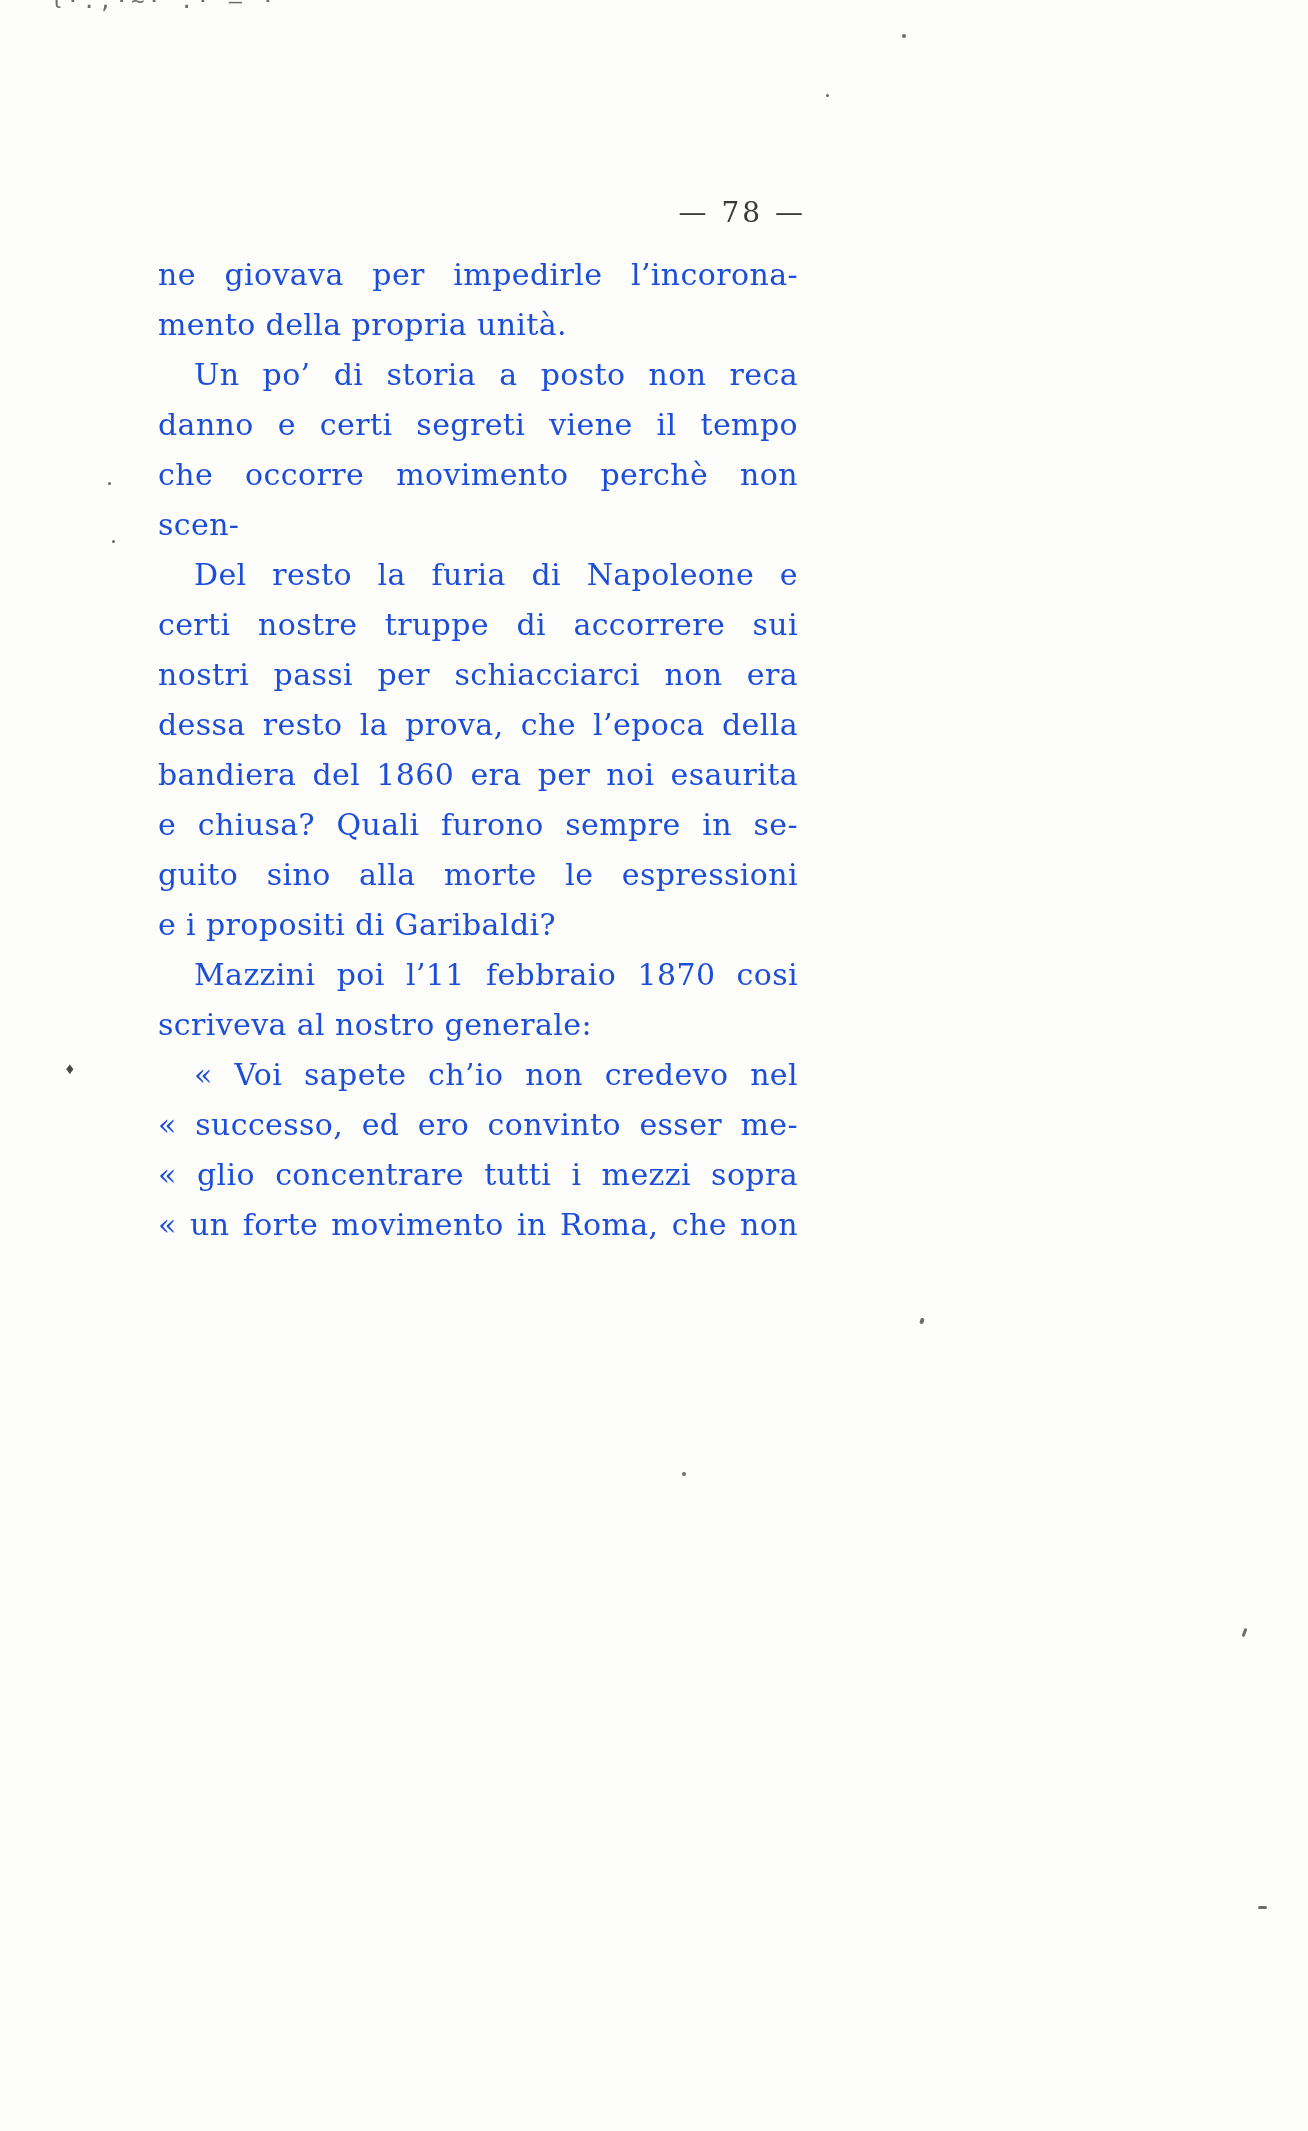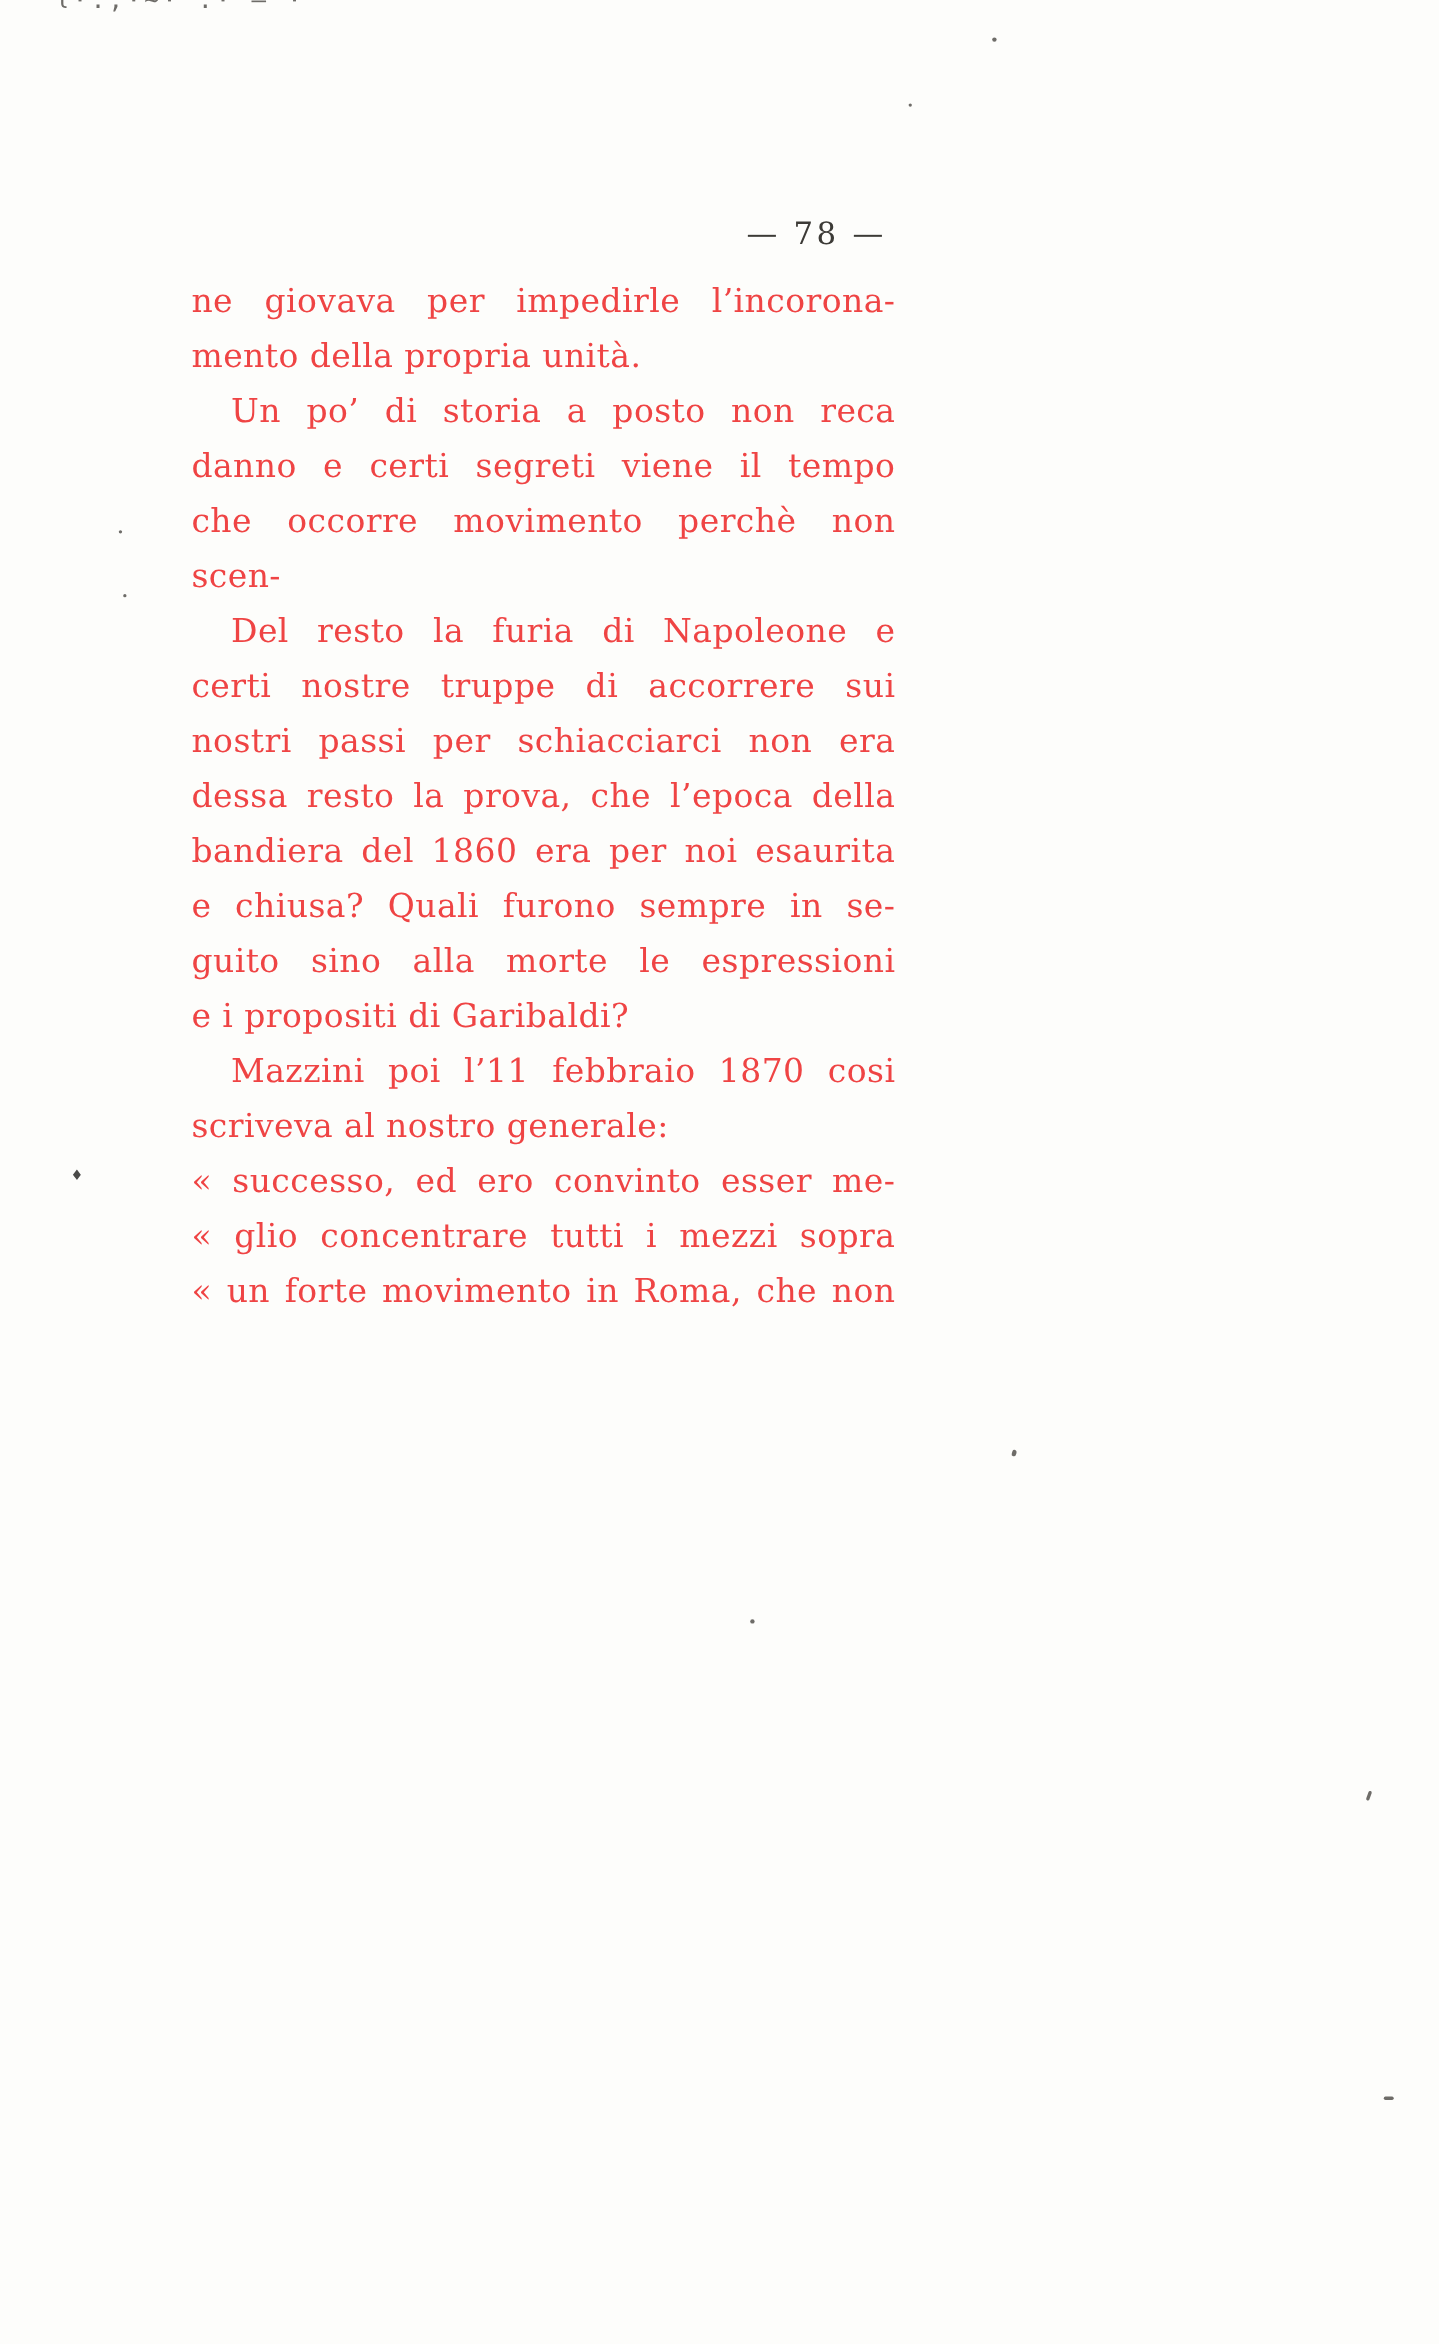--- a/index.html
+++ b/index.html
@@ -23,24 +23,24 @@
     left: 166px;
     width: 640px;
     text-align: right;
     font-size: 28px;
     color: #3c3a36;
     letter-spacing: 3px;
   }
   #text-block {
     position: absolute;
     top: 250px;
-    left: 174px;
+    left: 158px;
     width: 640px;
     font-size: 30px;
-    color: #ef4444;
+    color: #1d4ed8;
     letter-spacing: 0.4px;
   }
   .line {
     line-height: 50px;
     min-height: 50px;
     text-align: left;
   }
   .line.justify {
     text-align: justify;
     text-align-last: justify;
@@ -97,20 +97,21 @@
       <div class="line indent justify">Del resto la furia di Napoleone e</div>
       <div class="line justify">certi nostre truppe di accorrere sui</div>
       <div class="line justify">nostri passi per schiacciarci non era</div>
       <div class="line justify">dessa resto la prova, che l’epoca della</div>
       <div class="line justify">bandiera del 1860 era per noi esaurita</div>
       <div class="line justify">e chiusa? Quali furono sempre in se-</div>
       <div class="line justify">guito sino alla morte le espressioni</div>
       <div class="line">e i propositi di Garibaldi?</div>
       <div class="line indent justify">Mazzini poi l’11 febbraio 1870 cosi</div>
       <div class="line">scriveva al nostro generale:</div>
+      <div class="line indent justify">« Voi sapete ch’io non credevo nel</div>
       <div class="line justify">« successo, ed ero convinto esser me-</div>
       <div class="line justify">« glio concentrare tutti i mezzi sopra</div>
       <div class="line justify">« un forte movimento in Roma, che non</div>
     </div>
 
   <div class="margin-mark">♦</div>
 
   <div class="speck s1"></div>
   <div class="speck s2"></div>
   <div class="speck s3"></div>

